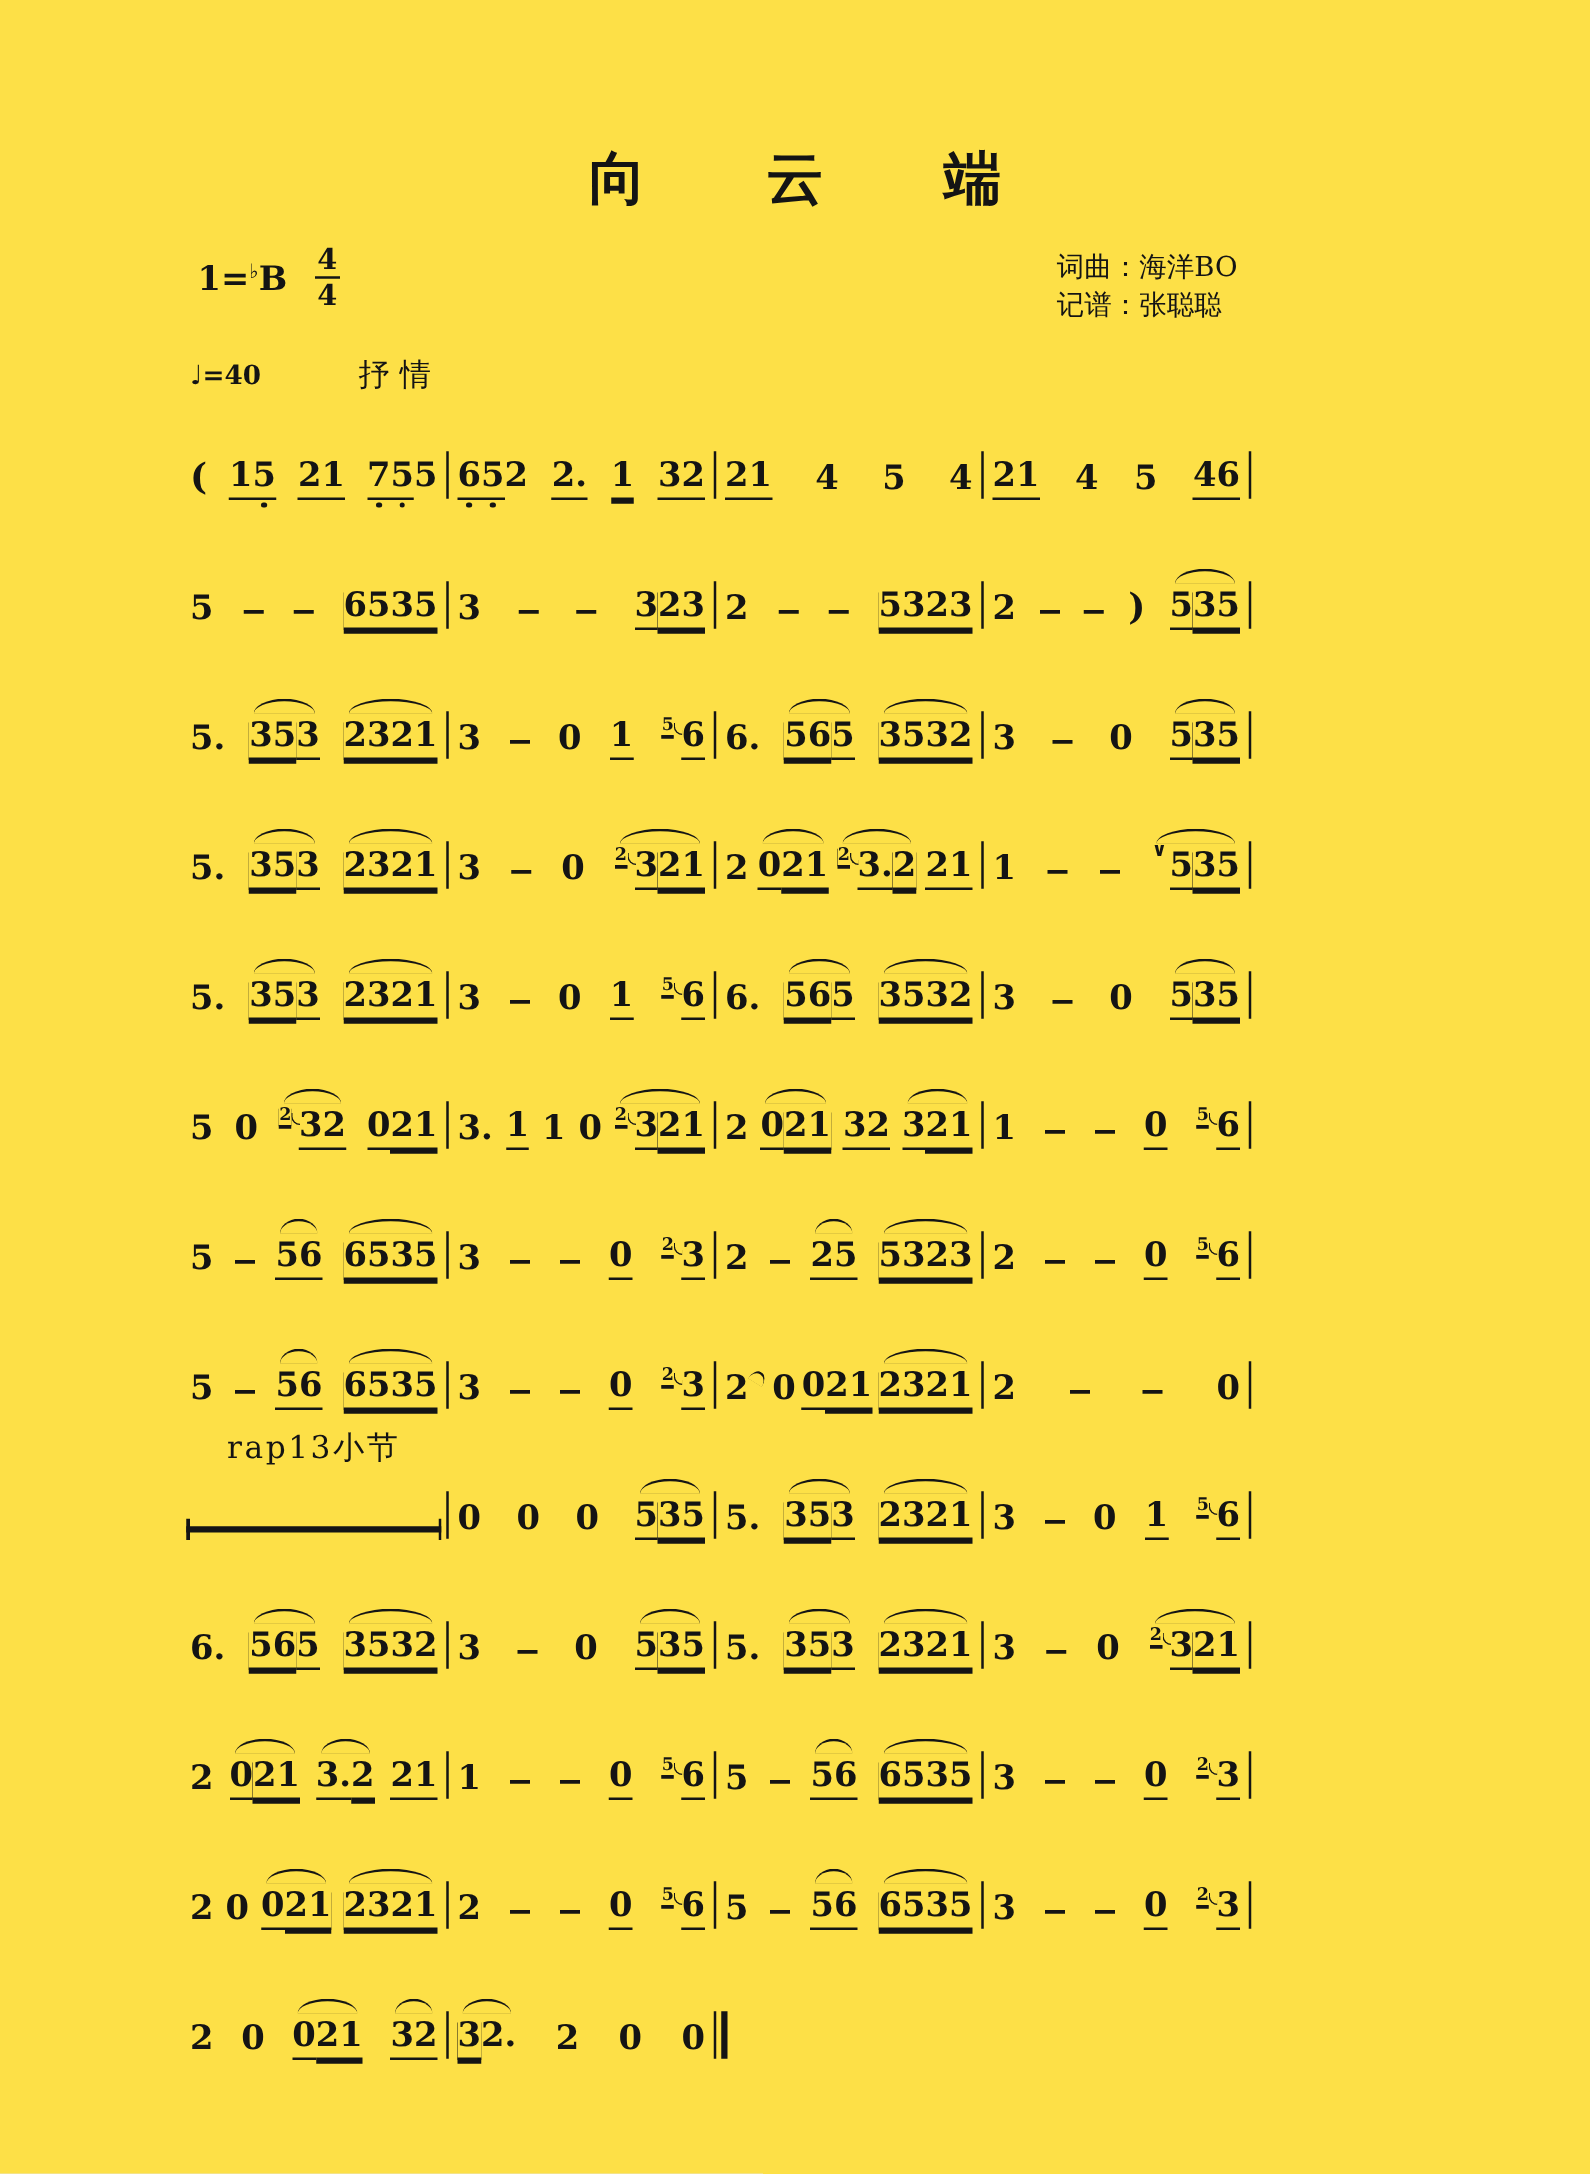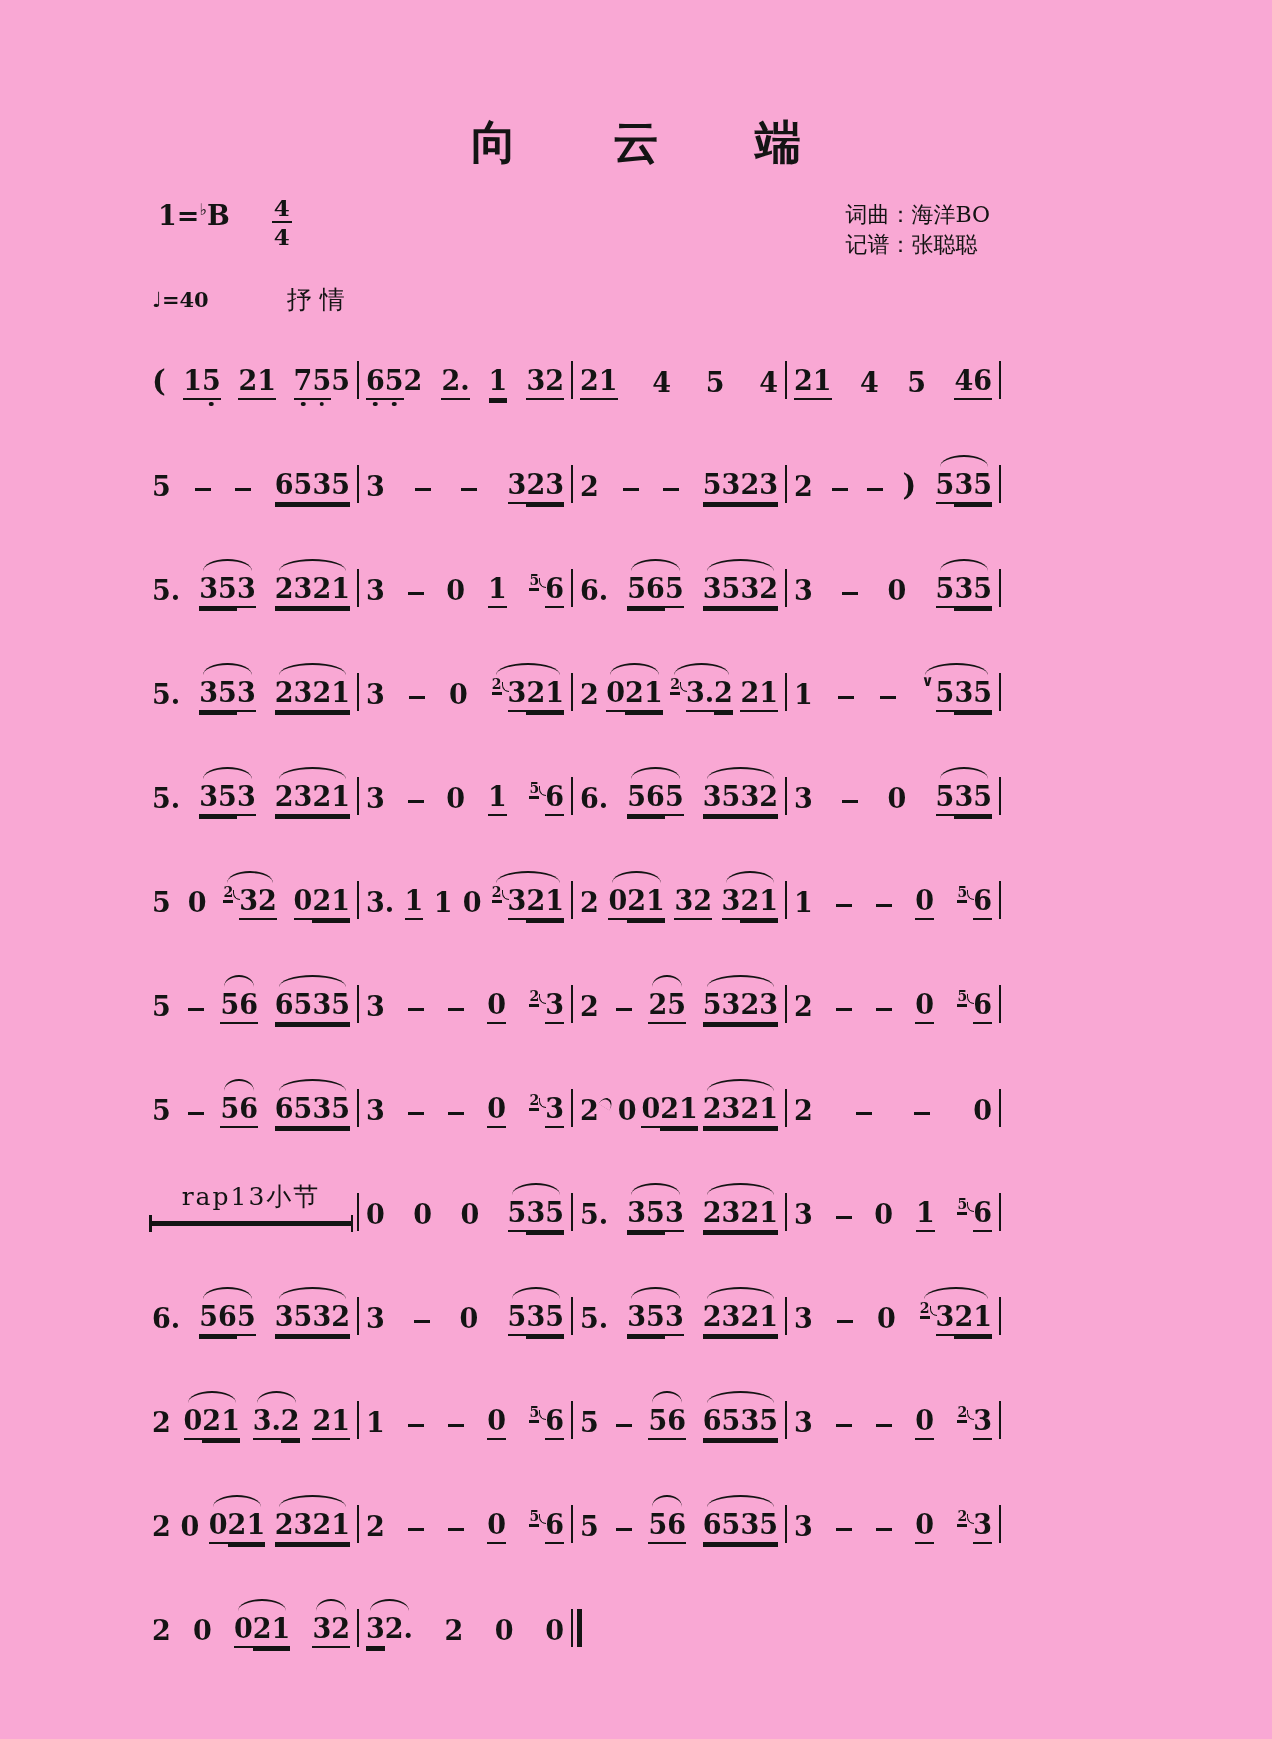--- a/index.html
+++ b/index.html
@@ -1,25 +1,25 @@
 <!DOCTYPE html>
 <html><head>
 <meta charset="utf-8">
 <style>
   html,body{margin:0;padding:0;background:#e8e8e8;}
   .page{
-    position:relative;width:1272px;height:1739px;background:#f9a8d4;
+    position:relative;width:1272px;height:1739px;background:#fde047;
     font-family:"DejaVu Serif","Liberation Serif",serif;color:#141414;overflow:hidden;
   }
   
   .title{
     position:absolute;top:112px;left:0;width:100%;text-align:center;
     font-size:46px;font-weight:bold;letter-spacing:96px;padding-left:96px;box-sizing:border-box;
   }
-  .keyrow{position:absolute;top:200px;left:158px;display:flex;align-items:flex-start;font-weight:bold;gap:20px;}
+  .keyrow{position:absolute;top:200px;left:158px;display:flex;align-items:center;font-weight:bold;}
   .keysig{font-size:27px;line-height:1.2;}
   .keysig sup{font-size:16px;vertical-align:super;}
   .timesig{display:inline-flex;flex-direction:column;align-items:center;margin-left:22px;margin-top:-4px;}
   .timesig .tnum{font-size:23px;font-weight:bold;line-height:1;}
   .tsline{width:20px;height:2px;background:#141414;margin:2px 0;}
   .credits{position:absolute;top:200px;right:282px;text-align:left;font-size:22px;line-height:30px;}
   .temporow{position:absolute;top:283px;left:152px;display:flex;align-items:center;}
   .tempo{font-size:21px;font-weight:bold;}
   .expression{font-size:25px;margin-left:78px;letter-spacing:8px;}
   
@@ -43,21 +43,21 @@
     border-top:2.2px solid #141414;border-radius:50% 50% 0 0/100% 100% 0 0;
   }
   .paren{font-size:29px;font-weight:bold;padding-bottom:4px;line-height:1;}
   .dash{width:16px;height:3px;background:#141414;margin-bottom:13px;}
   .breath{position:relative;top:-16px;font-size:15px;font-weight:bold;margin-right:2px;}
   .g{display:inline-flex;align-items:flex-start;position:relative;top:-13px;font-size:14px;font-weight:bold;margin-right:-1px;}
   .gd{border-bottom:1.4px solid #141414;box-shadow:0 2px 0 0 #141414;padding-bottom:1px;}
   .ghook{width:6px;height:9px;border-left:1.6px solid #141414;border-bottom:1.6px solid #141414;border-bottom-left-radius:7px;position:relative;top:5px;}
   .slide{position:relative;top:-12px;width:13px;height:8px;border-top:2px solid #141414;border-radius:50% 50% 0 0/100% 100% 0 0;transform:rotate(32deg);display:inline-block;margin-left:1px;}
   
-  .rapbox{width:212px;min-width:212px;display:flex;flex-direction:column;justify-content:center;padding:0 4px;box-sizing:border-box;}
+  .rapbox{width:212px;min-width:212px;display:flex;flex-direction:column;justify-content:center;padding:0 4px;box-sizing:border-box;gap:39px;}
   .raplabel{font-size:25px;text-align:center;margin-bottom:8px;letter-spacing:2px;}
   .rapline{height:5px;background:#141414;position:relative;margin-bottom:6px;}
   .rapline::before,.rapline::after{content:"";position:absolute;top:-6px;width:2.5px;height:17px;background:#141414;}
   .rapline::before{left:0;}
   .rapline::after{right:0;}
 </style>
 </head>
 <body>
 
 <div class="page">

